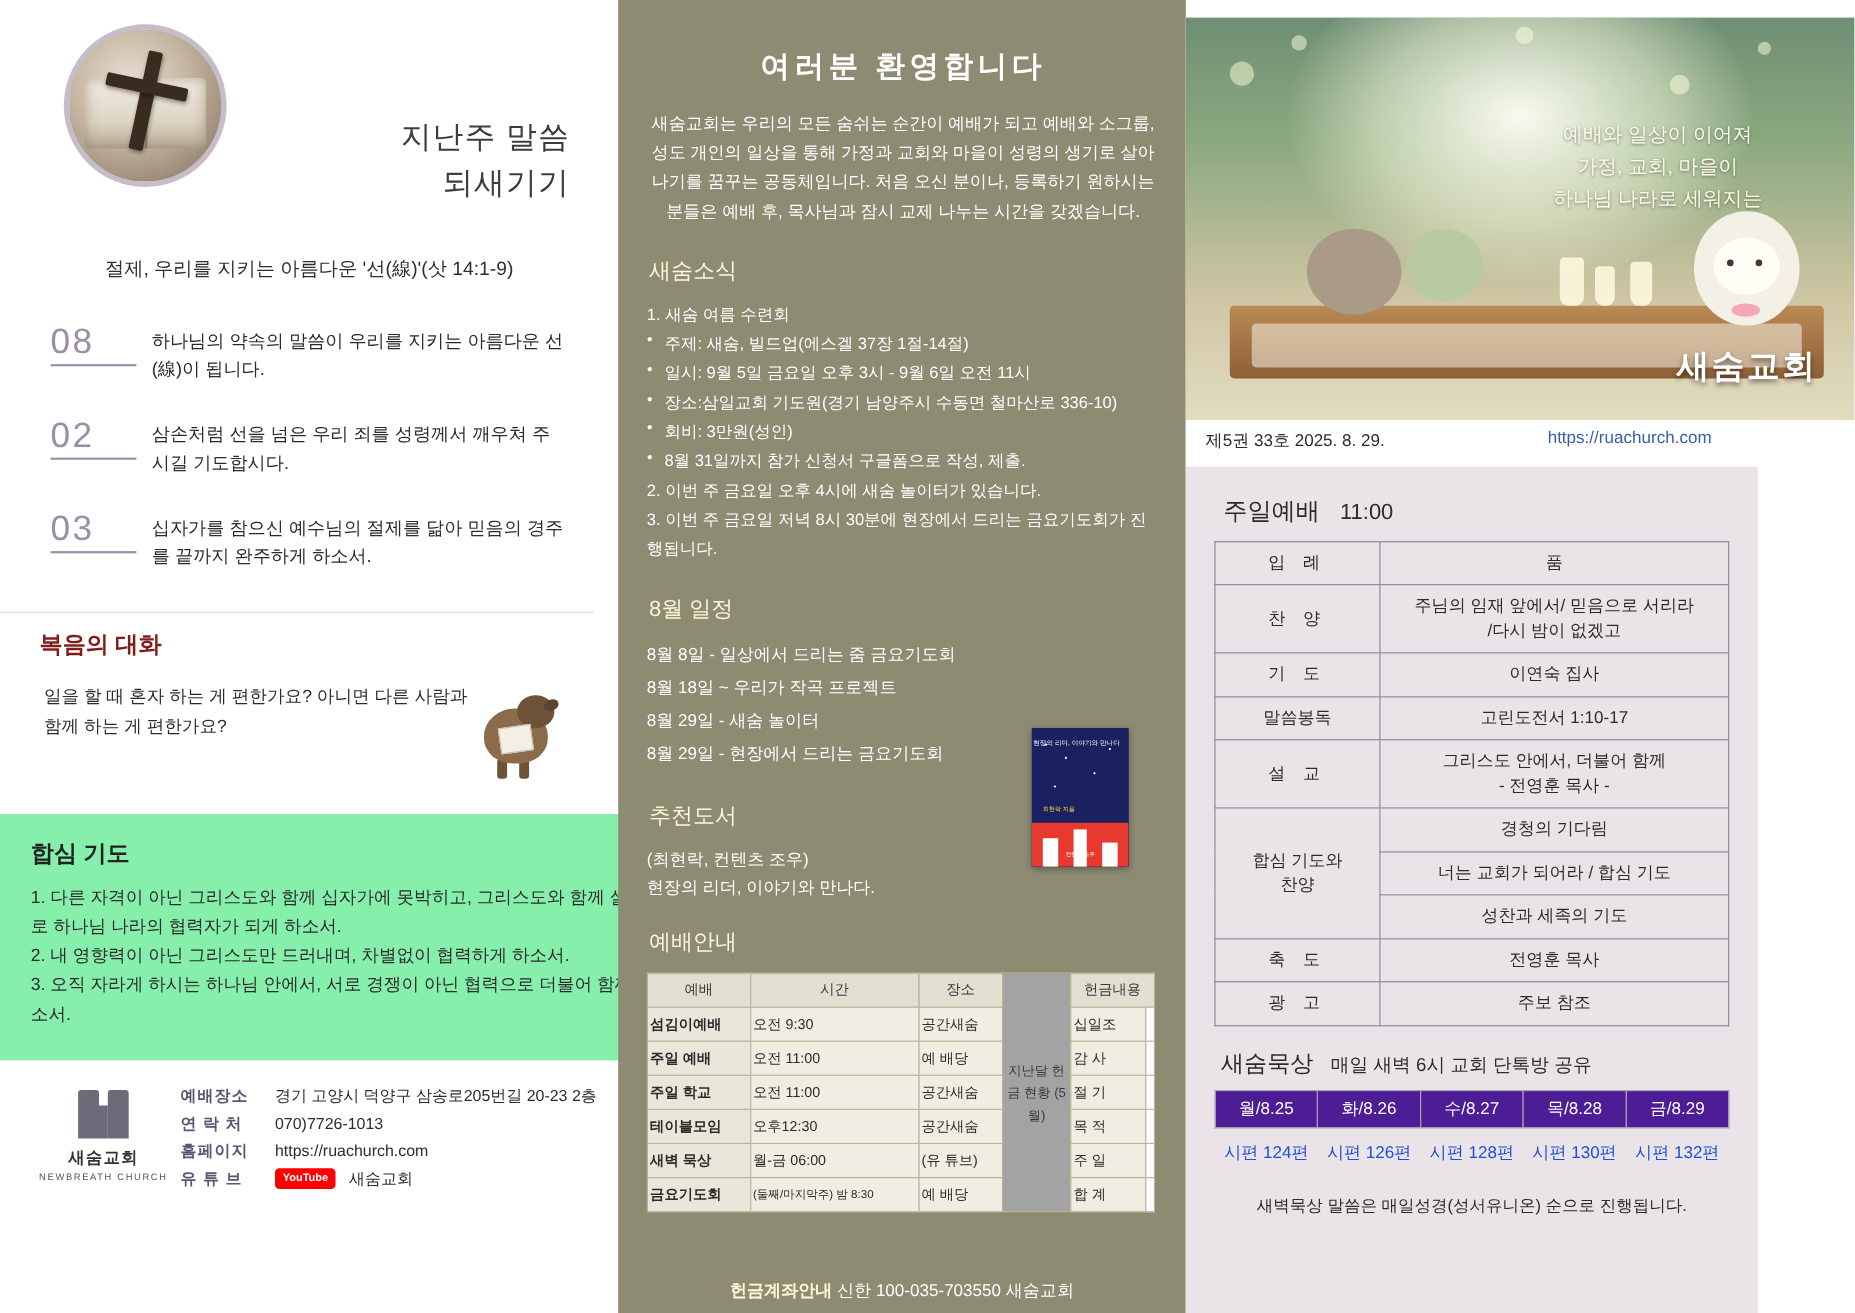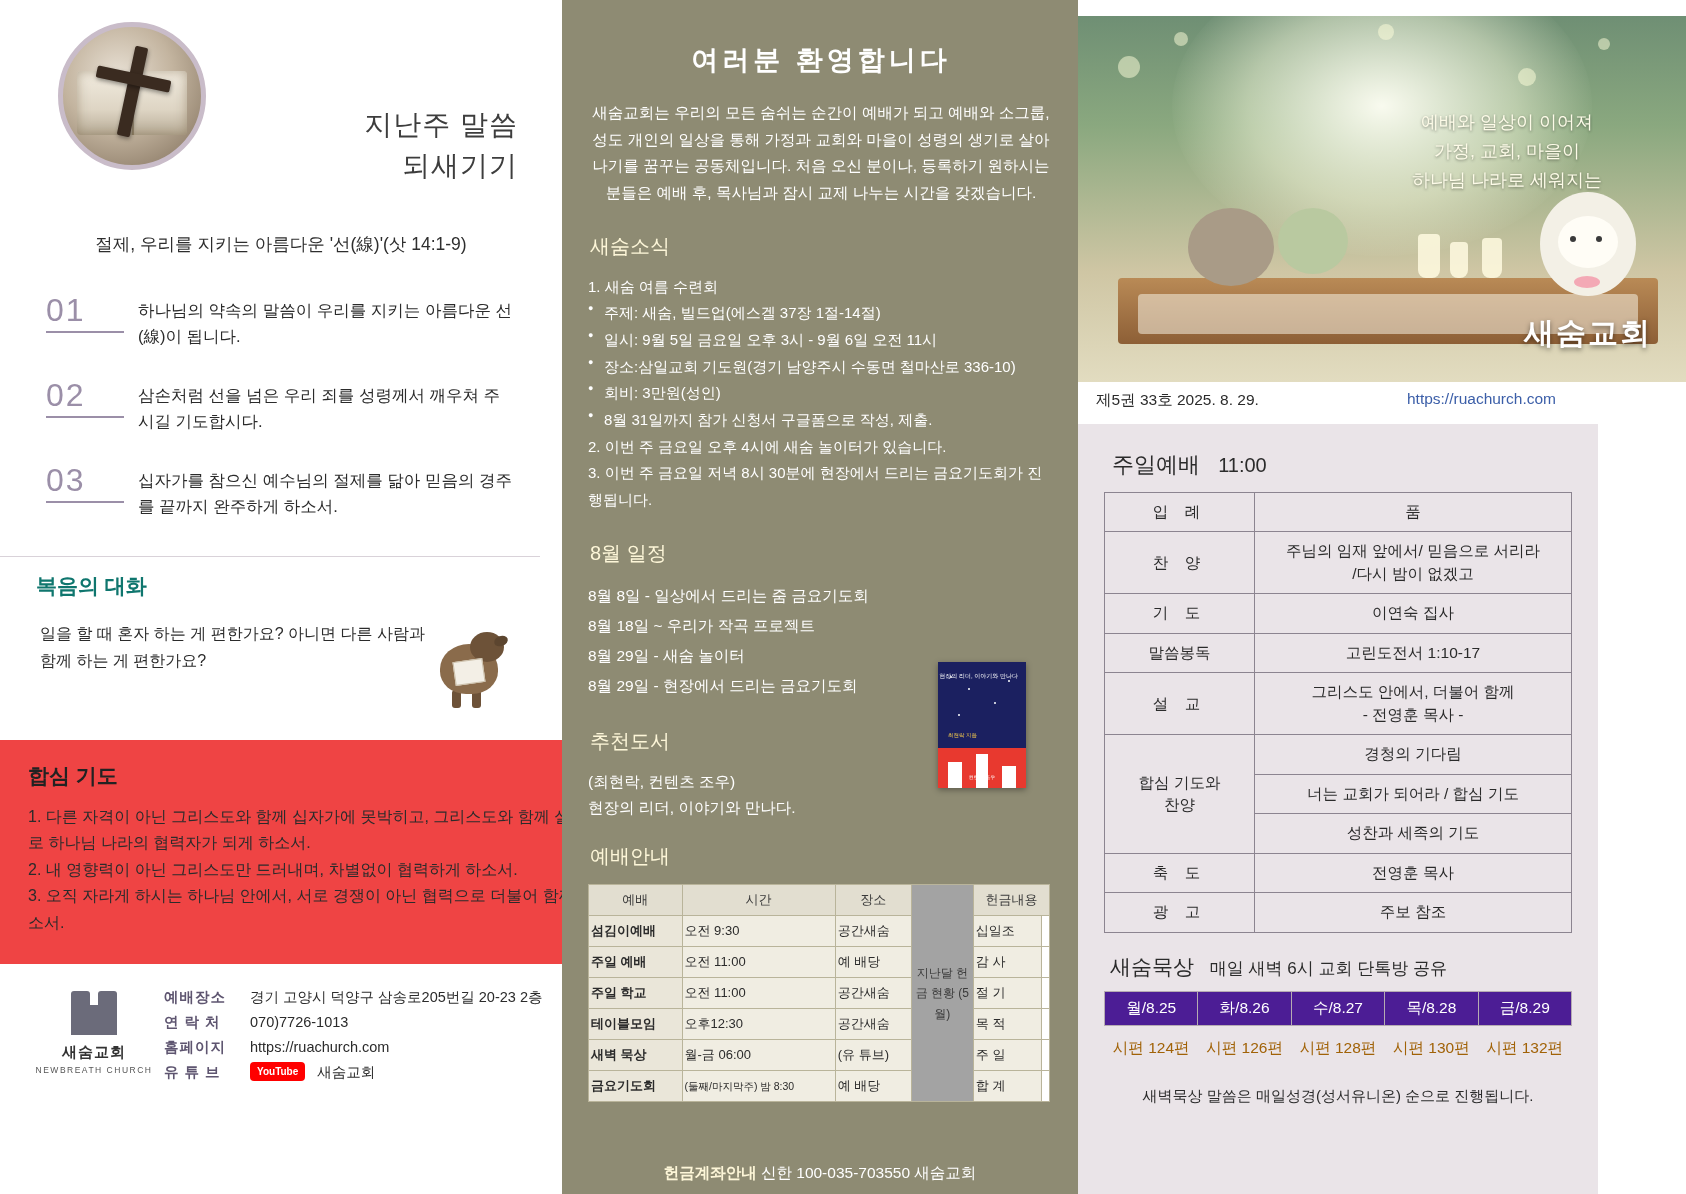--- a/index.html
+++ b/index.html
@@ -58,21 +58,21 @@
     border-bottom: 2px solid #9b8fa8; text-align: left; padding-bottom: 2px; margin-right: 14px;
     letter-spacing: 2px;
   }
   .point .txt { font-size: 16.5px; color: #2b2b2b; line-height: 1.55; padding-top: 6px; }
 
   .divider-left {
     position: absolute; left: 0; top: 556px; width: 540px; height: 1px; background: #d9d2d9;
   }
 
   .gospel-head {
-    position: absolute; left: 36px; top: 572px; font-size: 21px; color: #0f766e; font-weight: bold;
+    position: absolute; left: 36px; top: 572px; font-size: 21px; color: #7f1d1d; font-weight: bold;
   }
   .gospel-body {
     position: absolute; left: 40px; top: 620px; width: 390px;
     font-size: 16px; color: #2b2b2b; line-height: 1.7;
   }
 
   .sheep-deco {
     position: absolute; left: 432px; top: 622px; width: 80px; height: 92px;
   }
   .sheep-deco .body{
@@ -90,21 +90,21 @@
   .sheep-deco .paper{
     position:absolute; left:22px; top:38px; width:30px; height:24px; background:#f3efe6;
     border:1px solid #cbbfa9; transform: rotate(-8deg);
   }
   .sheep-deco .leg1,.sheep-deco .leg2{
     position:absolute; top:68px; width:9px; height:18px; background:#6d5238; border-radius:3px;
   }
   .sheep-deco .leg1{ left:20px; } .sheep-deco .leg2{ left:40px; }
 
   .prayer-box {
-    position: absolute; left: 0; top: 740px; width: 647px; background: #ef4444;
+    position: absolute; left: 0; top: 740px; width: 647px; background: #86efac;
     padding: 22px 14px 28px 28px;
   }
   .prayer-box h3 { font-size: 21px; color: #222; margin-bottom: 14px; font-weight: bold; }
   .prayer-box p { font-size: 16px; color: #2b2b2b; line-height: 1.65; }
 
   .footer-left { position: absolute; left: 34px; top: 985px; width: 520px; display: flex; }
   .logo-block { width: 120px; text-align: center; padding-top: 6px; }
   .logo-mark { width: 46px; height: 44px; margin: 0 auto 8px; position: relative; }
   .logo-mark .lm1, .logo-mark .lm2 {
     position: absolute; top: 0; width: 19px; height: 44px; background: #6b6b7a; border-radius: 3px 3px 0 0;
@@ -235,21 +235,21 @@
   .order-table td { border: 1px solid #8c8490; padding: 8px 4px; text-align: center; line-height: 1.45; }
   .order-table td.k { width: 150px; letter-spacing: 6px; }
   .order-table td.k.nospace { letter-spacing: 0; }
 
   .meditation-title { font-size: 21px; color: #2b2b2b; margin: 20px 0 10px 6px; }
   .meditation-title .sub { font-size: 17px; margin-left: 10px; }
 
   .day-table { width: 100%; border-collapse: collapse; font-size: 15.5px; }
   .day-table td { padding: 6px 2px; text-align: center; }
   .day-table tr.head td { background: #4c1d95; color: #fff; border: 1px solid #b6abb2; }
-  .day-table tr.body td { color: #a16207; padding-top: 12px; text-align: center; }
+  .day-table tr.body td { color: #1d4ed8; padding-top: 12px; text-align: center; }
 
   .meditation-note { text-align: center; font-size: 15px; color: #2b2b2b; margin-top: 22px; }
 </style>
 </head>
 <body>
 
 <div class="page">
 
   <div class="col-left">
 
@@ -261,21 +261,21 @@
 
     <div class="left-title">
       <div>지난주 말씀</div>
       <div>되새기기</div>
     </div>
 
     <div class="left-verse">절제, 우리를 지키는 아름다운 '선(線)'(삿 14:1-9)</div>
 
     <div class="points">
       <div class="point">
-        <div class="num">01</div>
+        <div class="num">08</div>
         <div class="txt">하나님의 약속의 말씀이 우리를 지키는 아름다운 선(線)이 됩니다.</div>
       </div>
       <div class="point">
         <div class="num">02</div>
         <div class="txt">삼손처럼 선을 넘은 우리 죄를 성령께서 깨우쳐 주시길 기도합시다.</div>
       </div>
       <div class="point">
         <div class="num">03</div>
         <div class="txt">십자가를 참으신 예수님의 절제를 닮아 믿음의 경주를 끝까지 완주하게 하소서.</div>
       </div>

